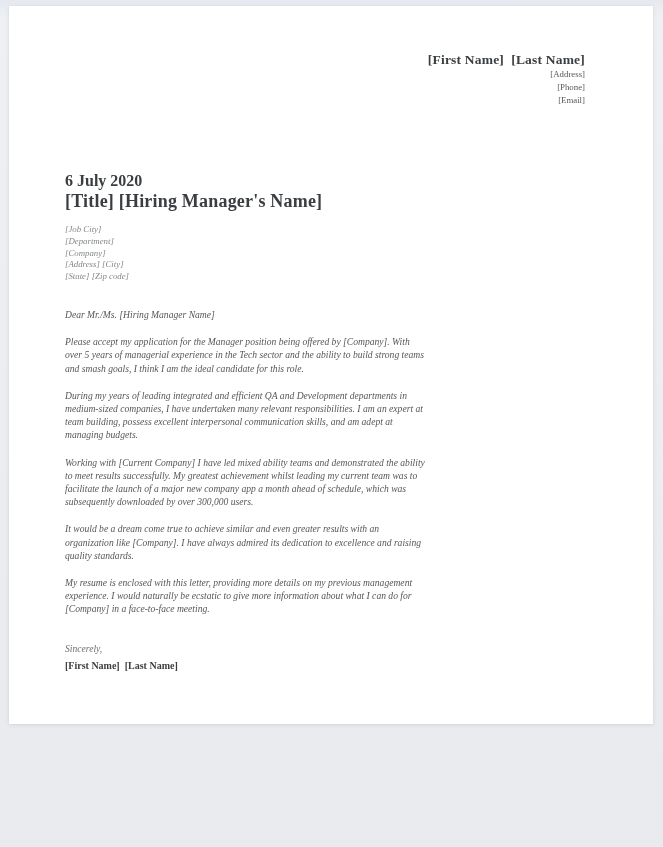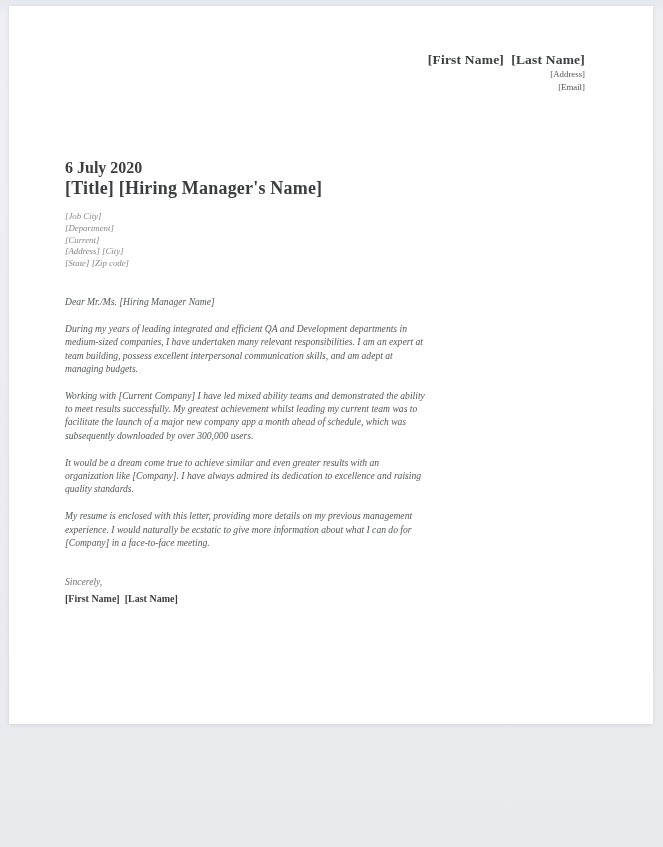--- a/index.html
+++ b/index.html
@@ -87,37 +87,39 @@
 </style>
 </head>
 <body>
 
 <div class="sheet">
   <div class="content">
 
     <header class="sender">
       <div class="sender-name">[First Name]  [Last Name]</div>
       <div class="sender-line">[Address]</div>
+      <div class="sender-line">[Phone]</div>
       <div class="sender-line">[Email]</div>
     </header>
 
     <div class="date">6 July 2020</div>
 
     <div class="recipient-heading">[Title] [Hiring Manager's Name]</div>
 
     <div class="recipient-details">
       <div>[Job City]</div>
       <div>[Department]</div>
-      <div>[Current]</div>
+      <div>[Company]</div>
       <div>[Address] [City]</div>
       <div>[State] [Zip code]</div>
     </div>
 
     <div class="greeting body-text">Dear Mr./Ms. [Hiring Manager Name]</div>
 
+    <p class="para body-text">Please accept my application for the Manager position being offered by [Company]. With over 5 years of managerial experience in the Tech sector and the ability to build strong teams and smash goals, I think I am the ideal candidate for this role.</p>
     <p class="para body-text">During my years of leading integrated and efficient QA and Development departments in medium-sized companies, I have undertaken many relevant responsibilities. I am an expert at team building, possess excellent interpersonal communication skills, and am adept at managing budgets.</p>
     <p class="para body-text">Working with [Current Company] I have led mixed ability teams and demonstrated the ability to meet results successfully. My greatest achievement whilst leading my current team was to facilitate the launch of a major new company app a month ahead of schedule, which was subsequently downloaded by over 300,000 users.</p>
     <p class="para body-text">It would be a dream come true to achieve similar and even greater results with an organization like [Company]. I have always admired its dedication to excellence and raising quality standards.</p>
     <p class="para body-text">My resume is enclosed with this letter, providing more details on my previous management experience. I would naturally be ecstatic to give more information about what I can do for [Company] in a face-to-face meeting.</p>
 
     <div class="closing">Sincerely,</div>
     <div class="signature">[First Name]  [Last Name]</div>
 
   </div>
 </div>

